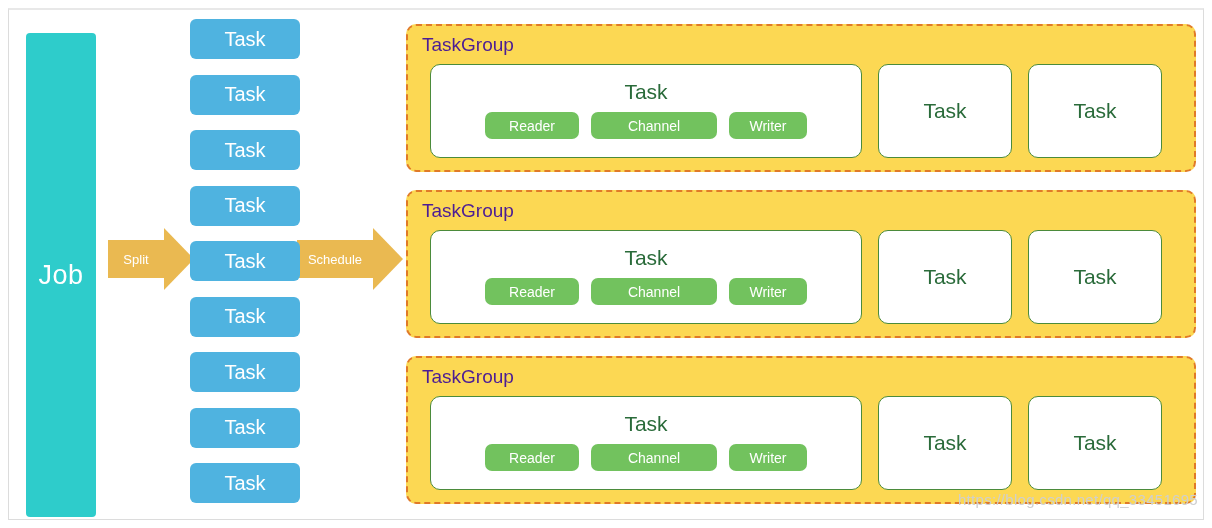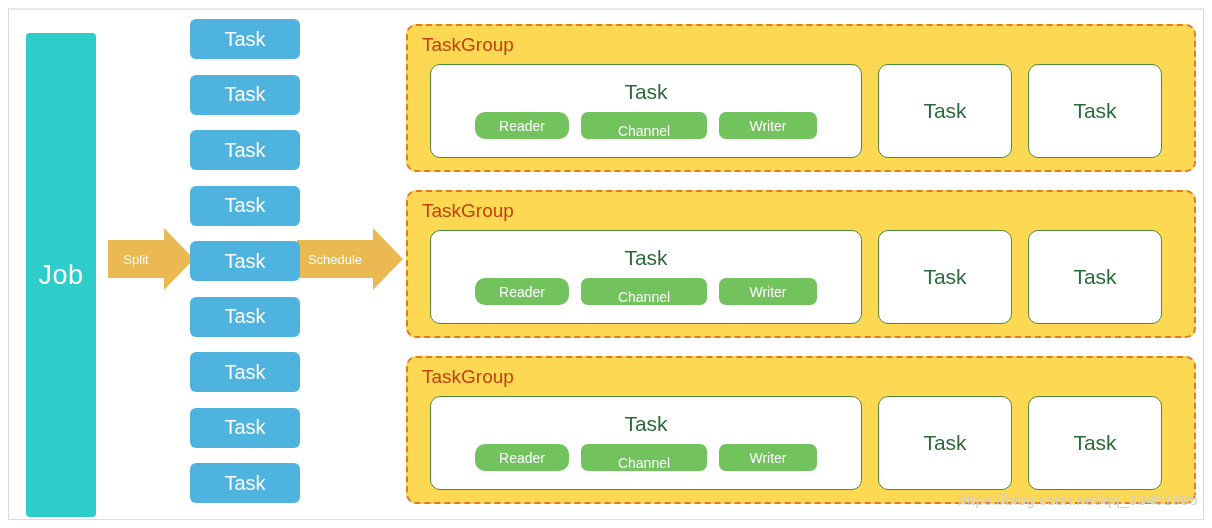--- a/index.html
+++ b/index.html
@@ -136,21 +136,21 @@
   .task-group {
     position: relative;
     height: 148px;
     background: #fcd853;
     border: 2px dashed #e07a28;
     border-radius: 10px;
     box-sizing: border-box;
     padding: 6px 10px 10px 10px;
   }
   .task-group-title {
-    color: #c2410c;
+    color: #4c1d95;
     font-size: 19px;
     line-height: 26px;
     padding-left: 4px;
   }
 
   .group-body {
     position: absolute;
     left: 22px;
     right: 14px;
     top: 38px;
@@ -200,23 +200,23 @@
     align-items: center;
     justify-content: center;
     padding: 0 8px;
     box-sizing: border-box;
   }
   .stage-pill .stage-label {
     color: #ffffff;
     font-size: 14px;
     white-space: nowrap;
   }
-  .stage-reader { width: 94px; border-radius: 10px; }
-  .stage-channel { width: 126px; align-items: flex-end; }
-  .stage-writer { width: 98px; }
+  .stage-reader { width: 94px; }
+  .stage-channel { width: 126px; }
+  .stage-writer { width: 78px; }
 
   
   .watermark {
     position: absolute;
     right: 14px;
     bottom: 20px;
     color: #cfcfcf;
     font-size: 15px;
     letter-spacing: 0.3px;
     white-space: nowrap;

